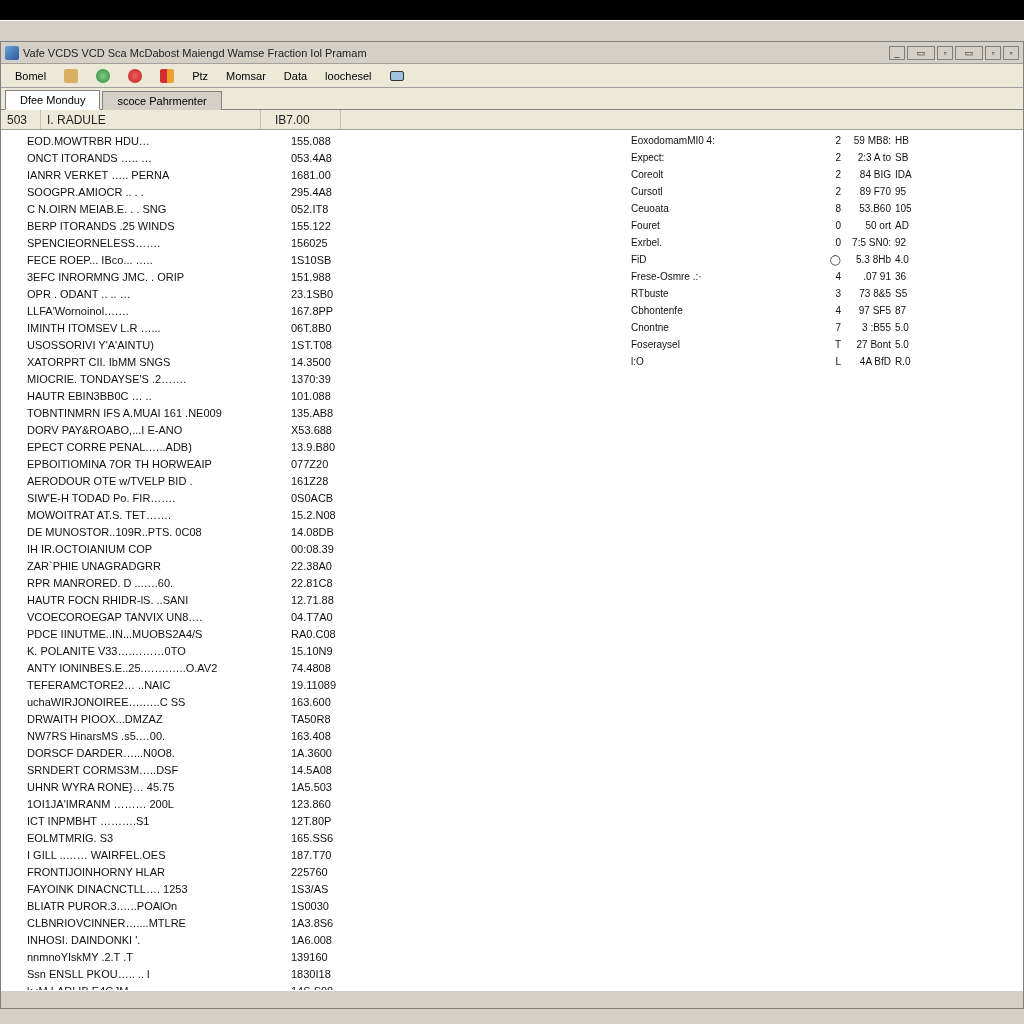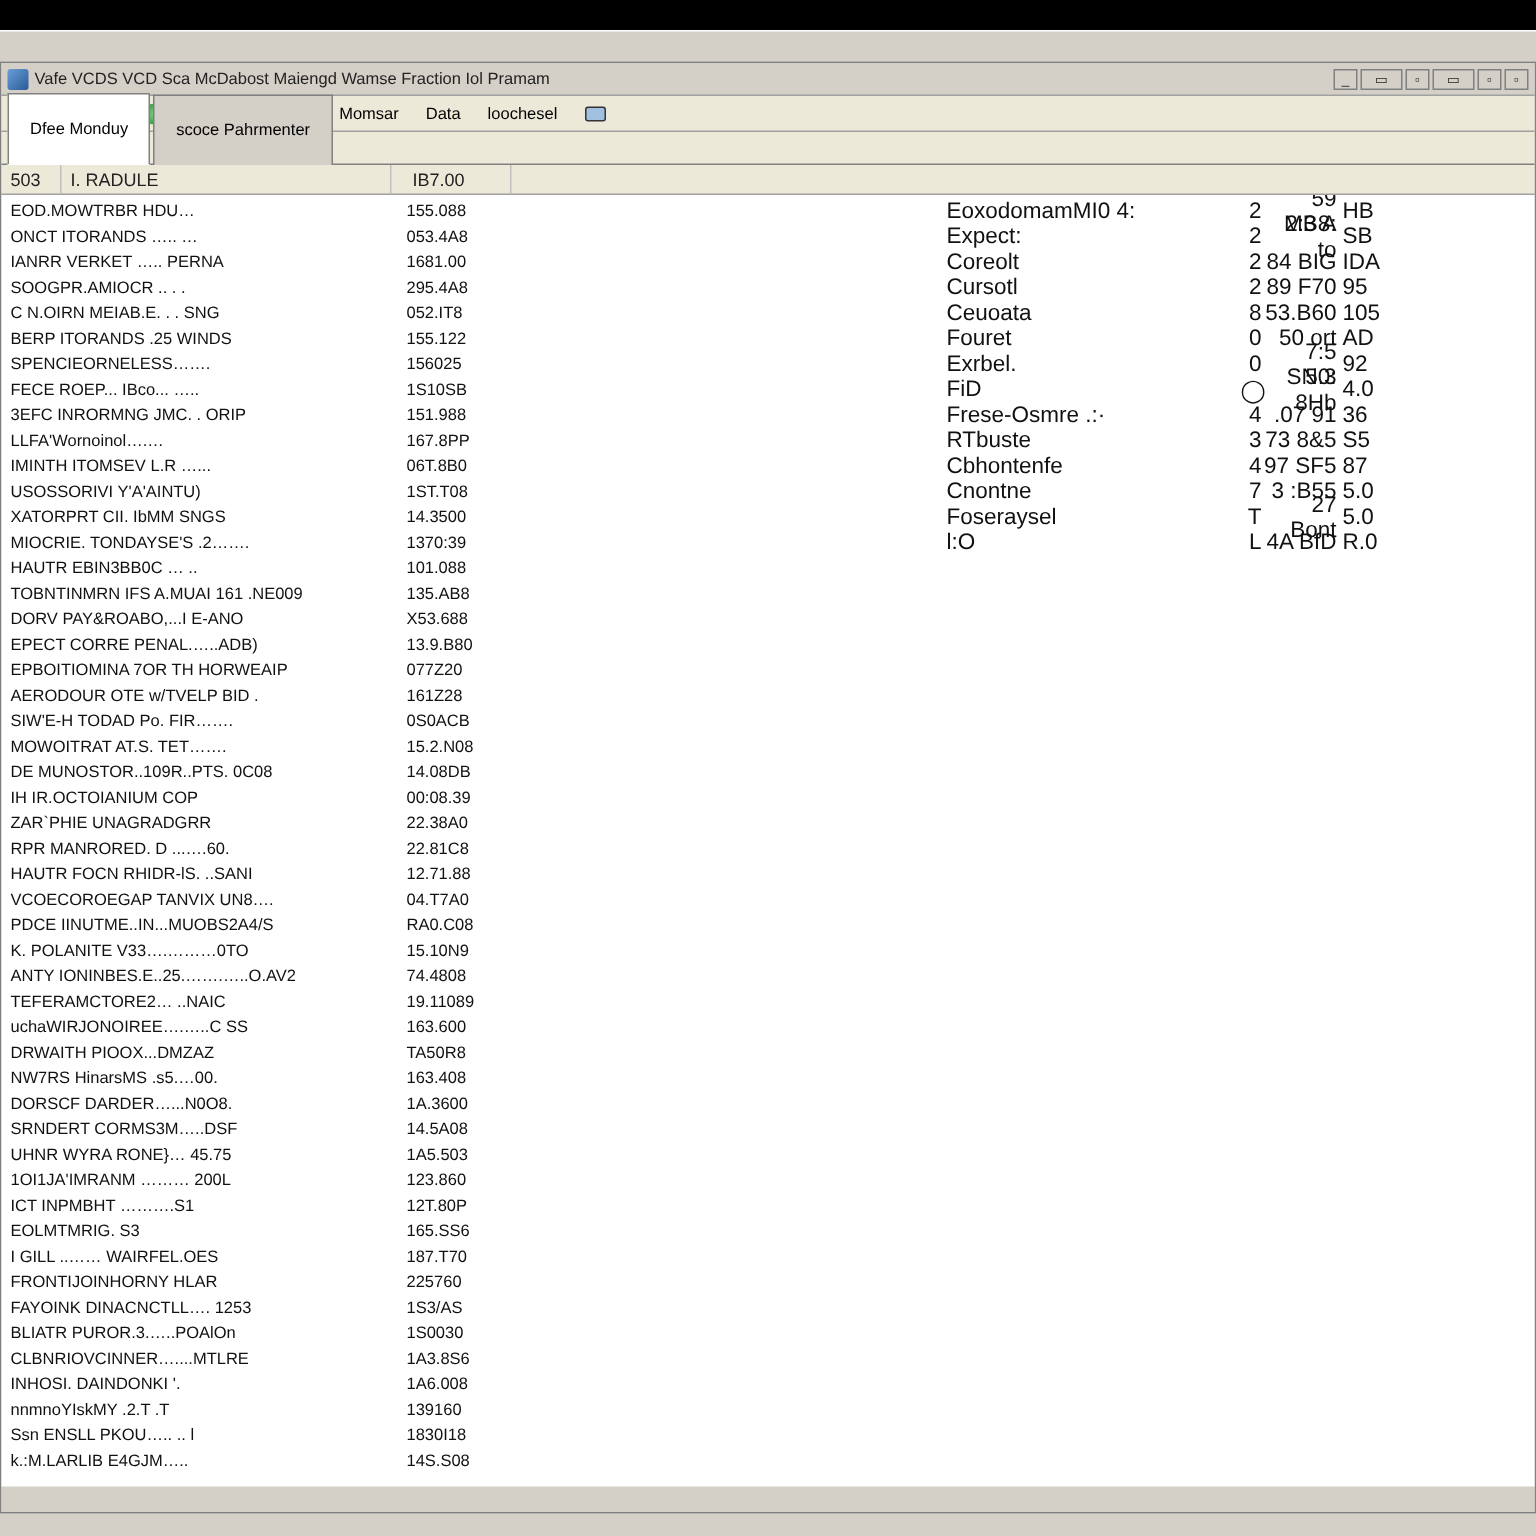--- a/index.html
+++ b/index.html
@@ -83,21 +83,21 @@
   .tabbar {
     height: 22px;
     background: #ece9d8;
     display: flex;
     align-items: flex-end;
     padding-left: 4px;
     border-bottom: 1px solid #808080;
     font-size: 11px;
   }
   .tab {
-    padding: 17px 14px;
+    padding: 3px 14px;
     background: #d4d0c8;
     border: 1px solid #808080;
     border-bottom: none;
     margin-right: 2px;
     cursor: default;
     position: relative;
     top: 1px;
   }
   .tab.active {
     background: #fff;
@@ -134,28 +134,29 @@
     width: 400px;
     padding: 2px 12px 2px 4px;
   }
   .row {
     display: flex;
     height: 17px;
     align-items: center;
     font-size: 11px;
     color: #111;
     font-family: "MS Sans Serif", Tahoma, sans-serif;
+    margin-left: 20px;
   }
   .row .label { width: 260px; padding-left: 6px; white-space: nowrap; overflow: hidden; }
   .row .val { width: 70px; padding-left: 10px; white-space: nowrap; }
   .rrow {
     display: flex;
     height: 17px;
     align-items: center;
-    font-size: 15px;
+    font-size: 10px;
     color: #111;
   }
   .rrow .rlabel { width: 200px; padding-left: 4px; }
   .rrow .rv1 { width: 14px; text-align: right; }
   .rrow .rv2 { width: 54px; text-align: right; padding-right:4px;}
   .rrow .rv3 { width: 34px; }
   .statusbar {
     height: 18px;
     background: #d4d0c8;
     border-top: 1px solid #fff;
@@ -263,20 +264,24 @@
           </div>
           <div class="row">
             <div class="label">FECE  ROEP...  IBco... …..</div>
             <div class="val">1S10SB</div>
           </div>
           <div class="row">
             <div class="label">3EFC INRORMNG  JMC.  .  ORIP</div>
             <div class="val">151.988</div>
           </div>
           <div class="row">
+            <div class="label">OPR .    ODANT .. .. …</div>
+            <div class="val">23.1SB0</div>
+          </div>
+          <div class="row">
             <div class="label">LLFA'Wornoinol….…</div>
             <div class="val">167.8PP</div>
           </div>
           <div class="row">
             <div class="label">IMINTH  ITOMSEV    L.R  …...</div>
             <div class="val">06T.8B0</div>
           </div>
           <div class="row">
             <div class="label">USOSSORIVI Y'A'AINTU)</div>
             <div class="val">1ST.T08</div>

